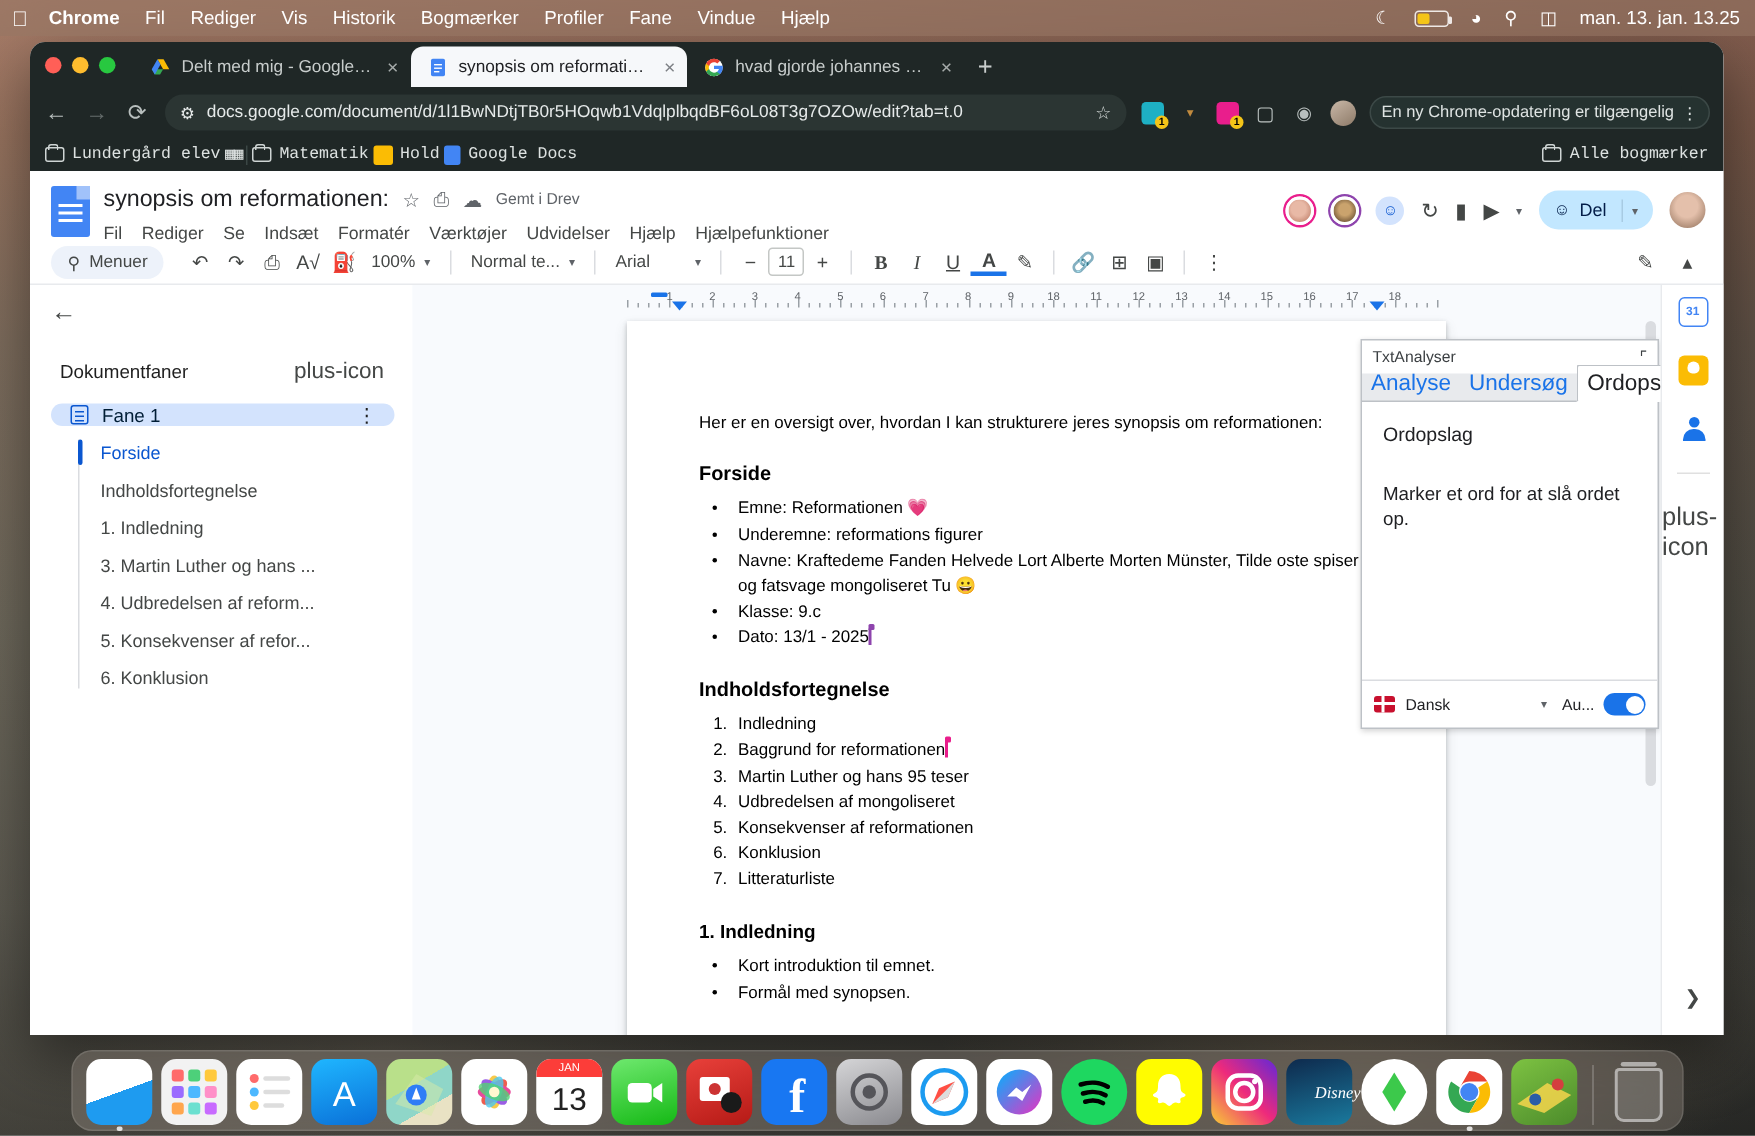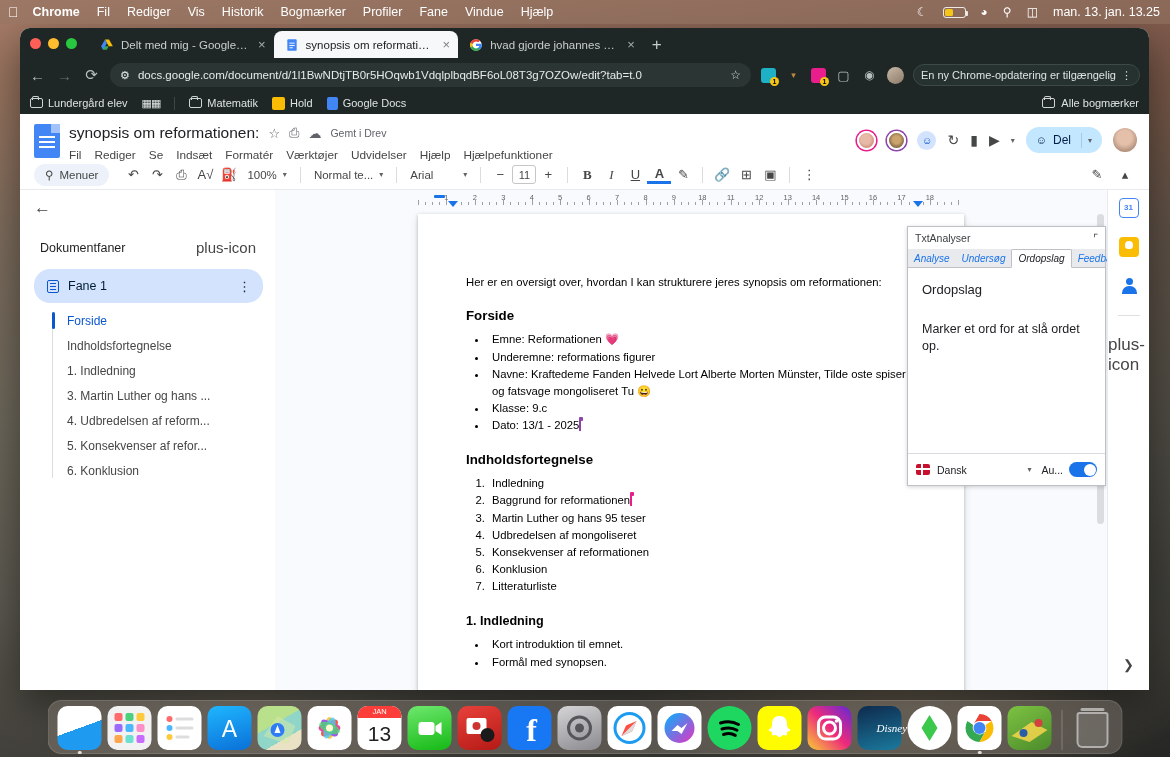--- a/index.html
+++ b/index.html
@@ -90,21 +90,21 @@
     background: #f5c518; border-radius: 50%; color: #000; font-size: 7px;
     line-height: 9px; text-align: center; font-weight: bold;
   }
   #update-pill {
     height: 22px; border: 1px solid #3c4947; border-radius: 11px;
     display: flex; align-items: center; gap: 5px; padding: 0 7px;
     font-size: 11px; color: #dfe4e3; background: #253230;
   }
   .avatar-sm { width: 17px; height: 17px; border-radius: 50%; background: linear-gradient(145deg,#c9b8a8,#8d7a68); }
   
-  #bookmarks { height: 22px; background: #1f2726; display: flex; align-items: center; padding: 0 10px; gap: 14px; font-size: 11px; color: #dde2e1; }
+  #bookmarks { height: 22px; background: #1f2726; display: flex; align-items: center; padding: 0 10px; gap: 3px; font-size: 11px; color: #dde2e1; font-family: Liberation Mono, monospace; }
   #bookmarks .bm { display: flex; align-items: center; gap: 5px; }
   #bookmarks .sep { width: 1px; height: 13px; background: #3b4745; }
   #bookmarks .right { margin-left: auto; display: flex; align-items: center; gap: 6px; }
   .ico-folder {
     width: 13px; height: 10px; border: 1.3px solid #cfd5d4; border-radius: 2px; position: relative;
   }
   .ico-folder::before { content:""; position:absolute; top:-3.4px; left:1px; width:5px; height:3px; border:1.3px solid #cfd5d4; border-bottom:none; border-radius:2px 2px 0 0; }
   
   #docs { background: #fff; height: 576px; position: relative; }
   #docs-header { display: flex; align-items: flex-start; padding: 8px 12px 0 14px; height: 46px; }
@@ -163,21 +163,21 @@
   .tb-right { margin-left: auto; display: flex; align-items: center; gap: 4px; }
   
   #docs-body { display: flex; height: 500px; position: relative; }
   
   #outline { width: 255px; flex: 0 0 255px; padding: 8px 12px 0 14px; position: relative; background: #fff; }
   #outline-back { font-size: 17px; color: #444746; height: 26px; }
   #outline-head { display: flex; align-items: center; justify-content: space-between; margin-top: 15px; padding: 0 7px 0 6px; }
   #outline-head .t { font-size: 12.5px; color: #1f1f1f; }
   #outline-head .plus { font-size: 15px; color: #444746; }
   #tab-item {
-    margin-top: 13px; height: 34px; background: #d3e3fd; border-radius: 16px;
+    margin-top: 13px; height: 15px; background: #d3e3fd; border-radius: 16px;
     display: flex; align-items: center; gap: 9px; padding: 0 12px 0 13px;
   }
   #tab-item .ti-label { font-size: 12.5px; color: #001d35; flex: 1; }
   #tab-item .dots { font-size: 13px; color: #1f1f1f; }
   .doc-ico { width: 12px; height: 13px; border: 1.4px solid #0b57d0; border-radius: 2px; position: relative; }
   .doc-ico i { position: absolute; left: 2px; right: 2px; top: 2.5px; height: 1.2px; background: #0b57d0; box-shadow: 0 3px 0 #0b57d0, 0 6px 0 #0b57d0; display: block; }
   #outline-list { margin-top: 5px; padding-left: 18px; position: relative; }
   #outline-list::before { content:""; position:absolute; left: 18px; top: 4px; bottom: 5px; width: 1px; background: #dadce0; }
   .ol-item {
     height: 25px; display: flex; align-items: center; font-size: 12px; color: #444746;
@@ -222,21 +222,21 @@
   
   #txtpanel {
     position: absolute; left: 632px; top: 36px; width: 199px; height: 260px;
     background: #fff; border: 1px solid #bdc1c6; z-index: 8;
     box-shadow: 0 1px 4px rgba(0,0,0,.18);
     font-family: "Liberation Sans", sans-serif;
   }
   #txt-title { height: 22px; display: flex; align-items: center; padding: 0 7px; font-size: 10.5px; color: #3c4043; }
   #txt-title .resize { margin-left: auto; font-size: 11px; color: #3c4043; transform: scaleX(-1); }
   #txt-tabs { display: flex; align-items: flex-end; height: 19px; background: #e8eaed; border-bottom: 1px solid #bdc1c6; }
-  .txt-tab { font-size: 10px; color: #1a73e8; padding: 3px 6px 3px; white-space: nowrap; font-style: italic; }
+  .txt-tab { font-size: 15px; color: #1a73e8; padding: 3px 6px 3px; white-space: nowrap; }
   .txt-tab.active { background: #fff; color: #202124; border: 1px solid #bdc1c6; border-bottom: 1px solid #fff; margin-bottom: -1px; border-radius: 2px 2px 0 0; }
   #txt-content { padding: 14px 14px 0; }
   #txt-h { font-size: 13px; color: #202124; }
   #txt-p { font-size: 12.5px; color: #202124; margin-top: 24px; line-height: 1.35; }
   #txt-footer {
     position: absolute; bottom: 0; left: 0; right: 0; height: 32px;
     border-top: 1px solid #dadce0; display: flex; align-items: center; padding: 0 8px; gap: 6px;
   }
   #lang-sel { display: flex; align-items: center; gap: 7px; flex: 1; font-size: 10.5px; color: #202124; }
   .dk-flag { width: 14px; height: 11px; background: #c8102e; position: relative; border-radius: 2px; flex: 0 0 14px; }

